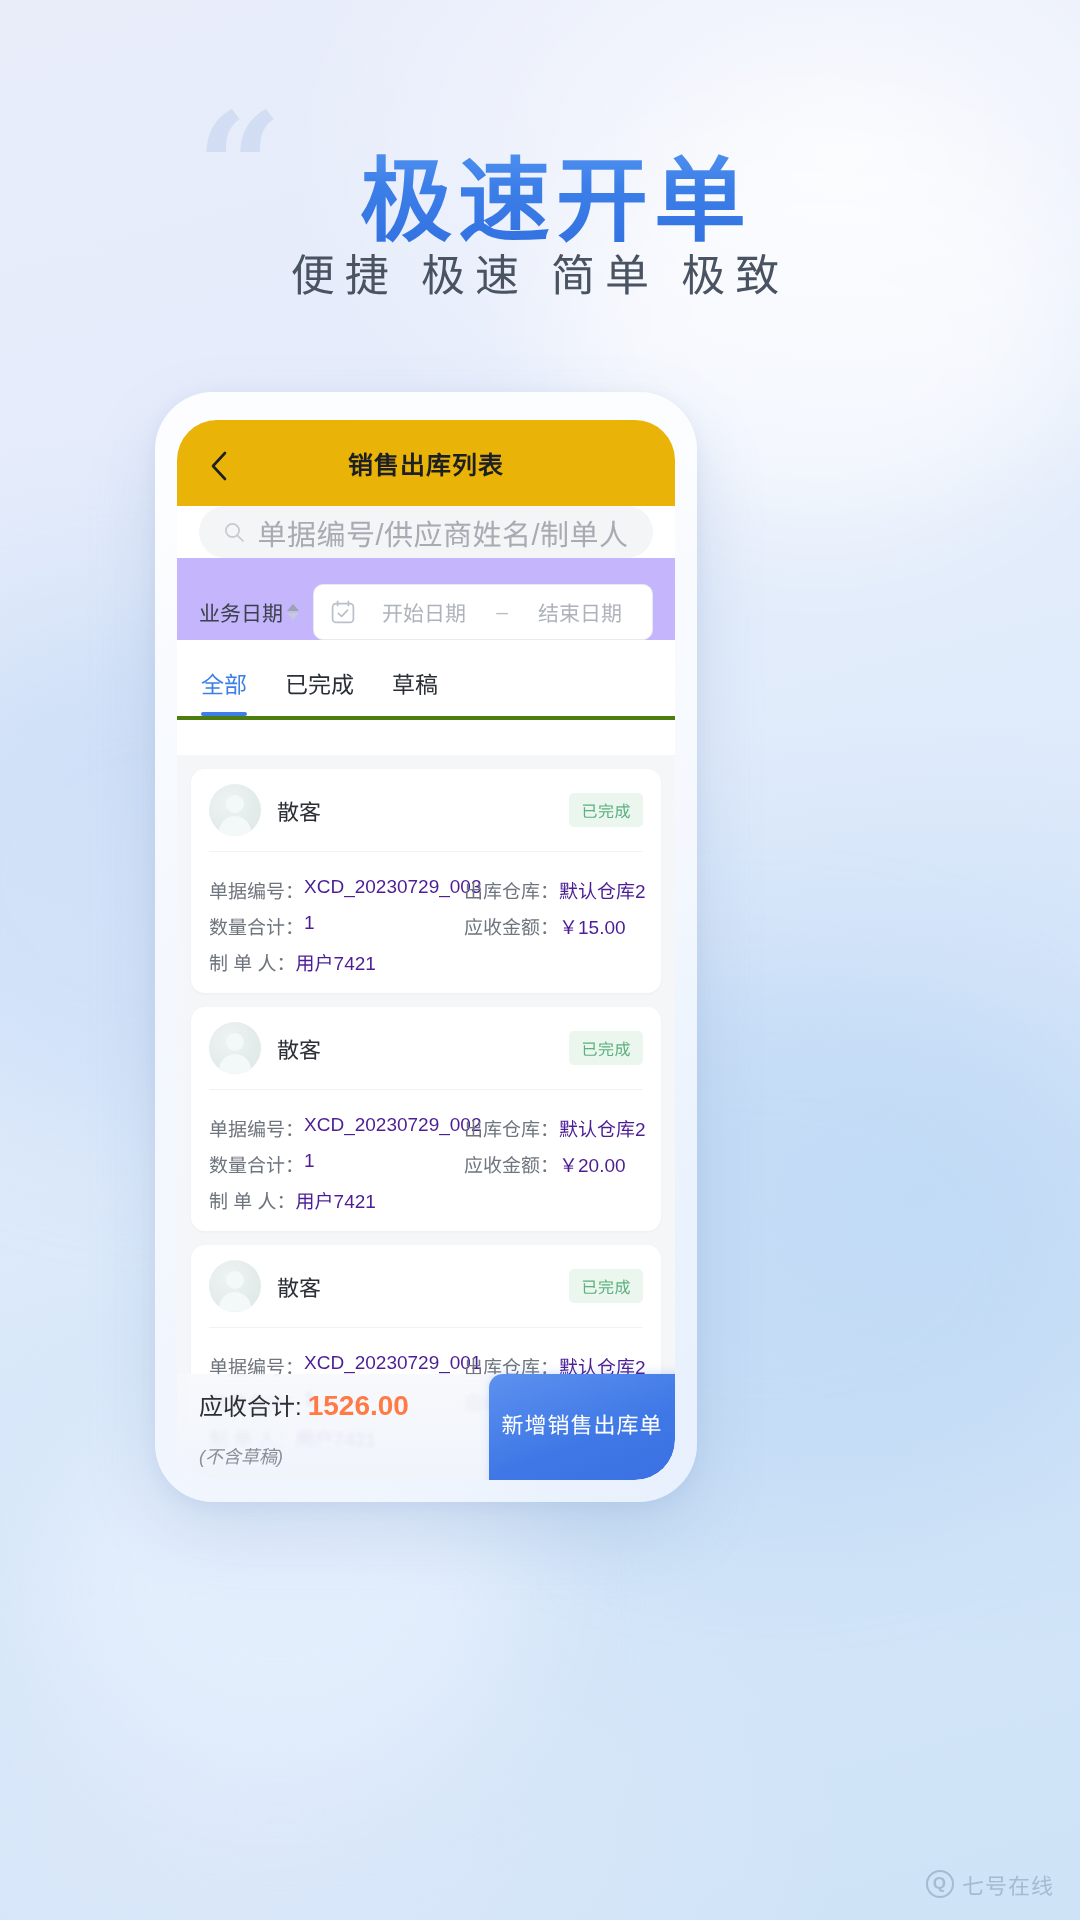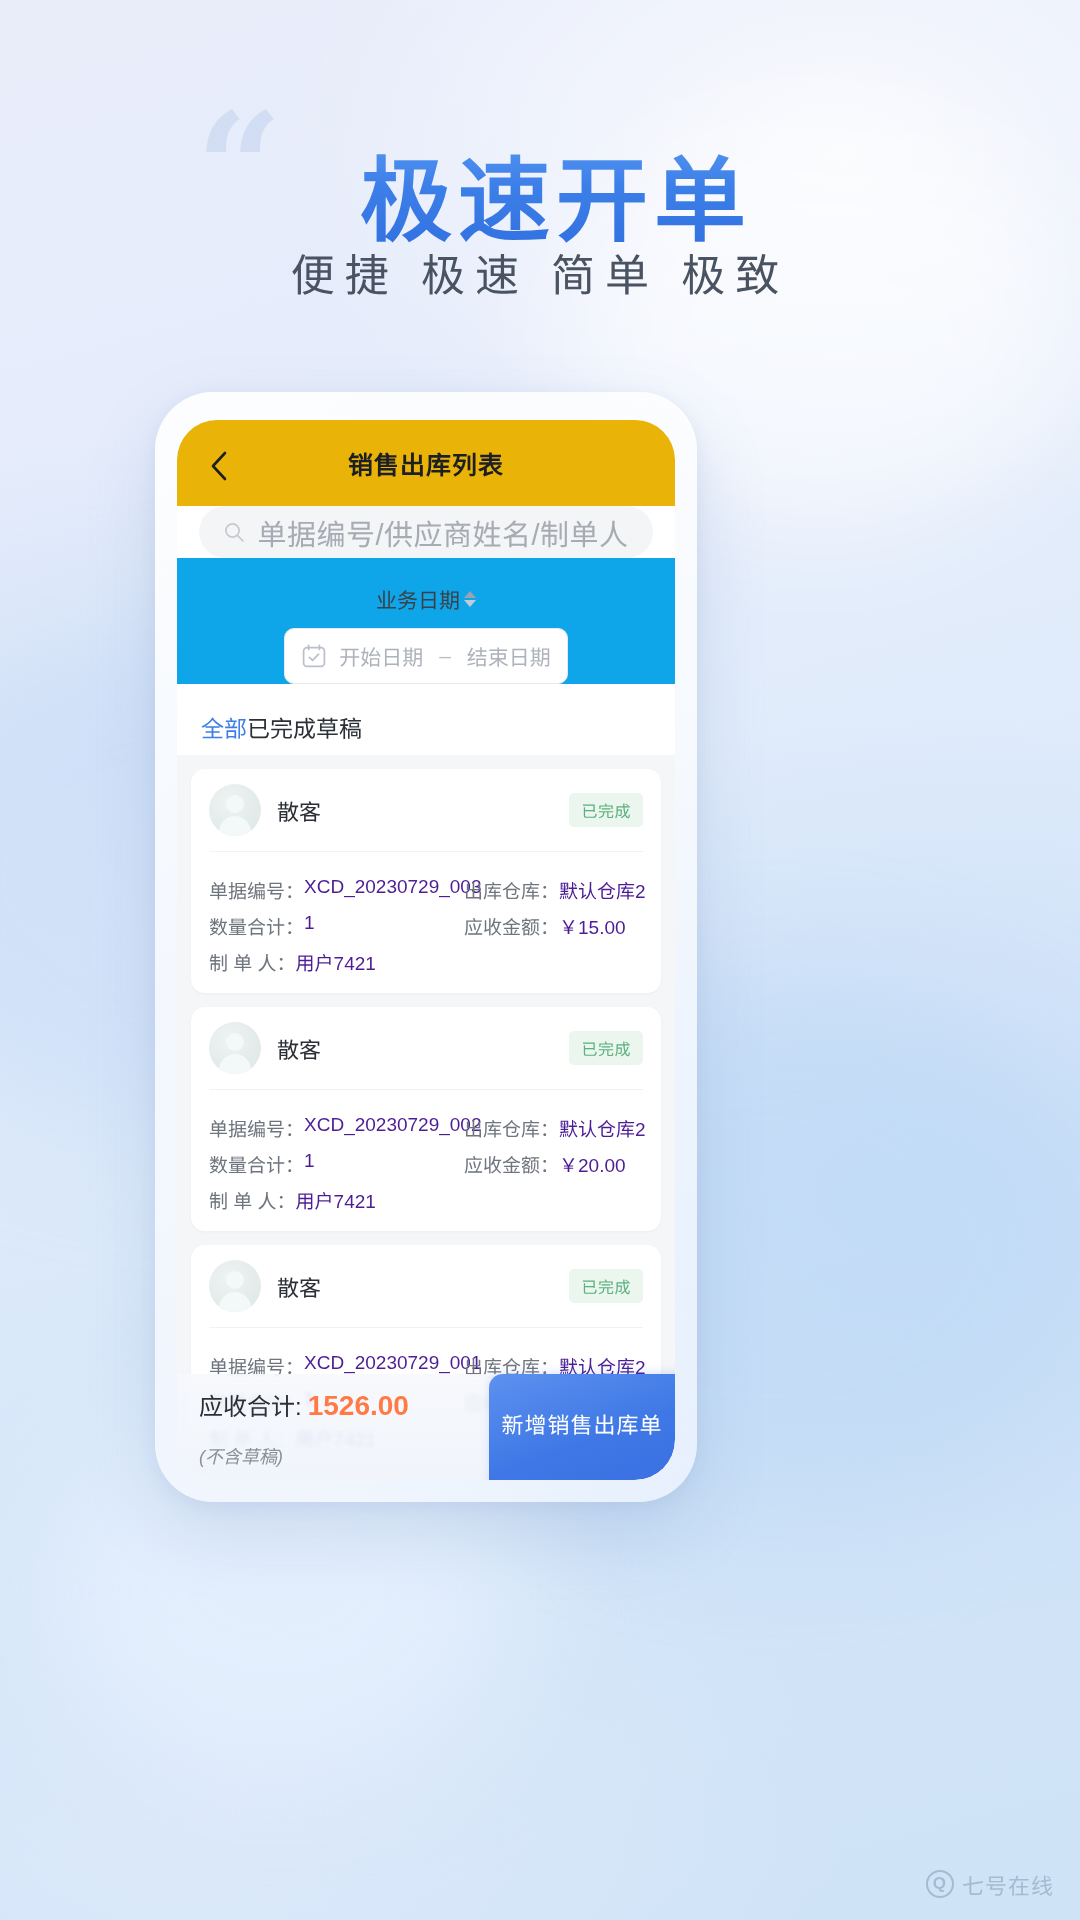--- a/index.html
+++ b/index.html
@@ -74,40 +74,40 @@
   .search-box {
     height:52px; border-radius:26px; background:#f4f5f7;
     display:flex; align-items:center; justify-content:center; gap:12px;
   }
   .search-icon { width:22px; height:22px; flex:0 0 auto; opacity:.45; }
   .search-placeholder { font-size:29px; color:#a7abb3; letter-spacing:.5px; }
 
   
   .filter-row {
     display:flex; align-items:center; gap:14px;
-    padding:26px 22px 0 22px; background:#0ea5e9;flex-direction:column;
+    padding:26px 22px 0 22px; background:#c4b5fd;
   }
   .date-label { display:flex; align-items:center; gap:4px; flex:0 0 auto; }
   .date-label .txt { font-size:21px; color:#3c4149; font-weight:500; }
   .sorter { display:flex; flex-direction:column; gap:2px; }
   .sorter i { display:block; width:0; height:0; border-left:6px solid transparent; border-right:6px solid transparent; }
   .sorter i.up { border-bottom:7px solid #9aa3ae; }
   .sorter i.down { border-top:7px solid #c3cbd8; }
   .date-field {
     flex:1 1 auto; height:56px; border:1px solid #e8eaef; border-radius:10px;
     display:flex; align-items:center; padding:0 16px; gap:12px; background:#fff;
   }
   .cal-icon { width:26px; height:26px; flex:0 0 auto; }
   .date-start, .date-end { flex:1 1 0; text-align:center; font-size:21px; color:#aeb3bb; }
   .date-dash { font-size:21px; color:#b9bec6; padding:0 4px; }
 
   
   .tabs {
-    display:flex; padding:26px 24px 0 24px; background:#fff;
-    border-bottom:1px solid #4d7c0f;
+    display:flex; gap:38px; padding:26px 24px 0 24px; background:#fff;
+    border-bottom:4px solid #4d7c0f;
   }
   .tab { position:relative; font-size:23px; color:#2b2f36; padding-bottom:16px; }
   .tab.active { color:#3d7fe8; }
   .tab.active::after {
     content:""; position:absolute; left:0; right:0; bottom:0; height:4px;
     border-radius:2px; background:#3d7fe8;
   }
 
   
   .list {

